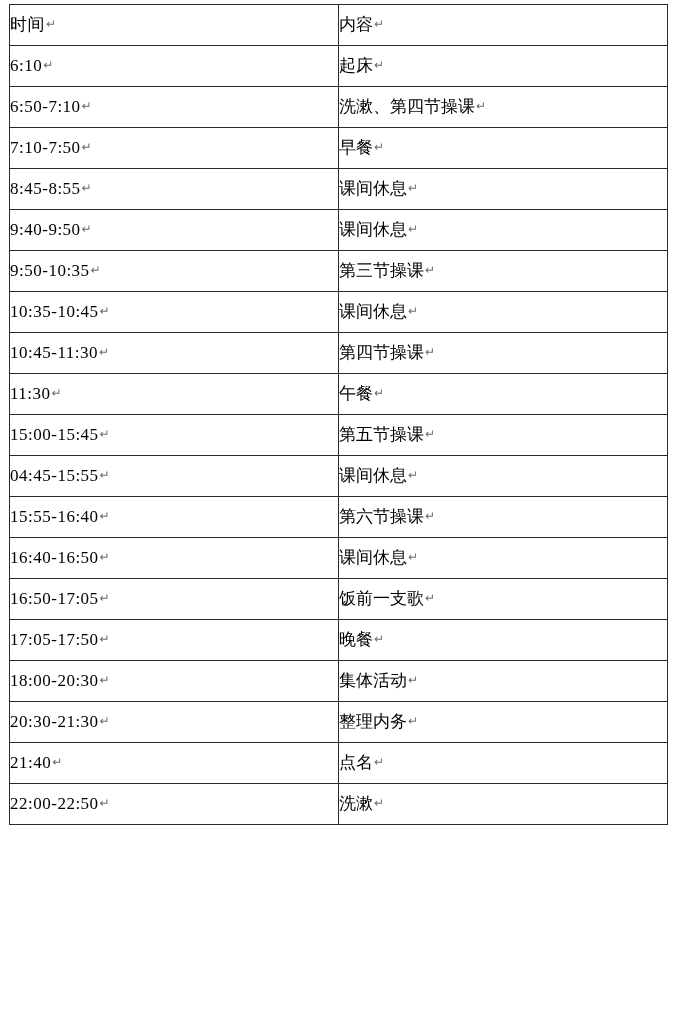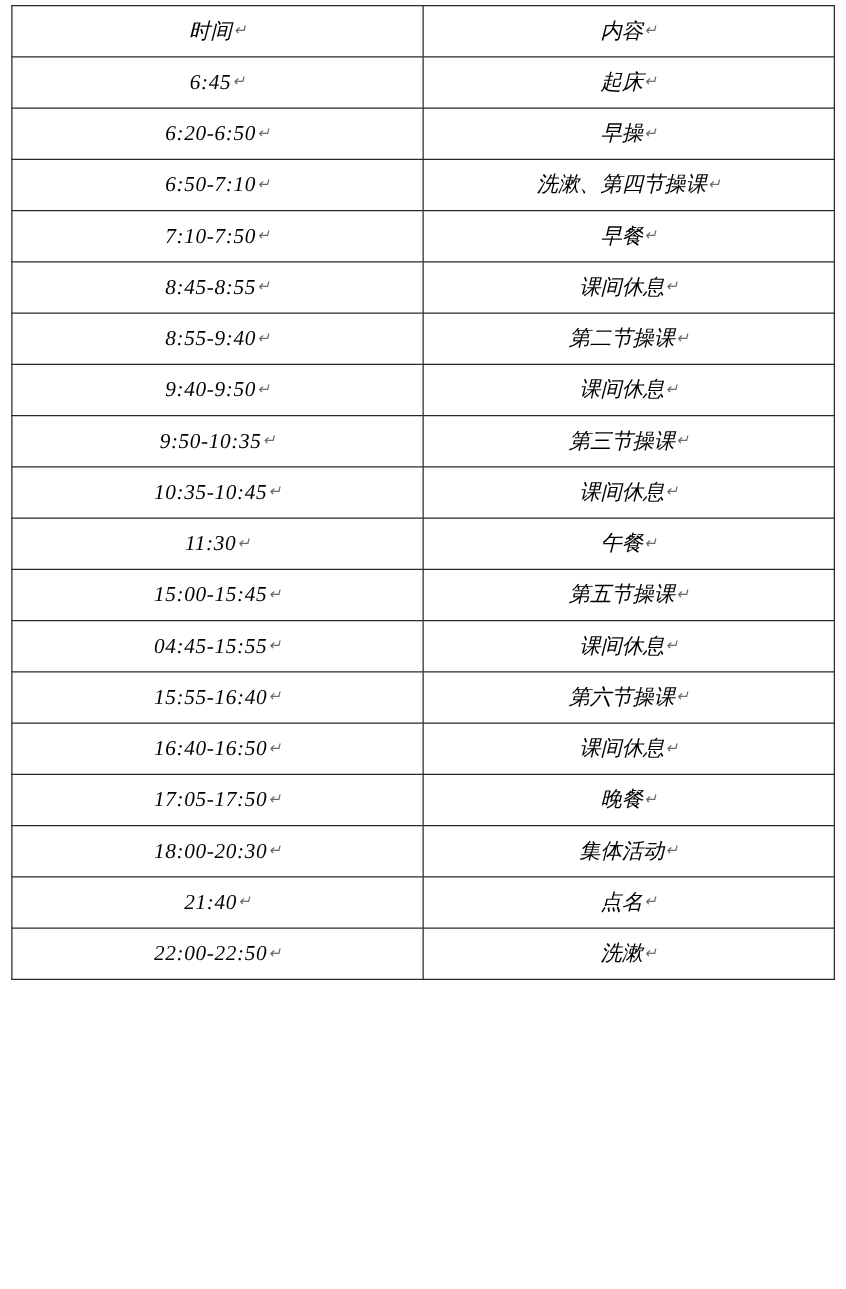--- a/index.html
+++ b/index.html
@@ -18,27 +18,26 @@
     margin: 4px auto 0 auto;
     border-collapse: collapse;
     table-layout: fixed;
   }
   .schedule-table col.col-time { width: 50%; }
   .schedule-table col.col-content { width: 50%; }
   .schedule-table th,
   .schedule-table td {
     border: 1px solid #2a2a2a;
     height: 40px;
-    text-align: center;
+    text-align: left;
     vertical-align: middle;
     font-weight: normal;
     font-size: 17px;
     padding: 0;
     line-height: 1.2;
-    font-style: italic;
   }
   .cell-inner {
     display: inline-block;
     white-space: nowrap;
   }
   .pilcrow {
     font-family: "Liberation Sans", sans-serif;
     font-size: 12px;
     color: #6b6b6b;
     vertical-align: 2px;
@@ -62,54 +61,50 @@
       <th>
         <span class="cell-inner"><span class="time-text">时间</span><span class="pilcrow">↵</span></span>
       </th>
       <th>
         <span class="cell-inner"><span>内容</span><span class="pilcrow">↵</span></span>
       </th>
     </tr>
   </thead>
   <tbody id="schedule-body">
       <tr>
-        <td><span class="cell-inner"><span class="time-text">6:45</span><span class="pilcrow">↵</span></span></td>
+        <td><span class="cell-inner"><span class="time-text">6:10</span><span class="pilcrow">↵</span></span></td>
         <td><span class="cell-inner"><span>起床</span><span class="pilcrow">↵</span></span></td>
-      </tr>
-      <tr>
-        <td><span class="cell-inner"><span class="time-text">6:20-6:50</span><span class="pilcrow">↵</span></span></td>
-        <td><span class="cell-inner"><span>早操</span><span class="pilcrow">↵</span></span></td>
       </tr>
       <tr>
         <td><span class="cell-inner"><span class="time-text">6:50-7:10</span><span class="pilcrow">↵</span></span></td>
         <td><span class="cell-inner"><span>洗漱、第四节操课</span><span class="pilcrow">↵</span></span></td>
       </tr>
       <tr>
         <td><span class="cell-inner"><span class="time-text">7:10-7:50</span><span class="pilcrow">↵</span></span></td>
         <td><span class="cell-inner"><span>早餐</span><span class="pilcrow">↵</span></span></td>
       </tr>
       <tr>
         <td><span class="cell-inner"><span class="time-text">8:45-8:55</span><span class="pilcrow">↵</span></span></td>
         <td><span class="cell-inner"><span>课间休息</span><span class="pilcrow">↵</span></span></td>
       </tr>
       <tr>
-        <td><span class="cell-inner"><span class="time-text">8:55-9:40</span><span class="pilcrow">↵</span></span></td>
-        <td><span class="cell-inner"><span>第二节操课</span><span class="pilcrow">↵</span></span></td>
-      </tr>
-      <tr>
         <td><span class="cell-inner"><span class="time-text">9:40-9:50</span><span class="pilcrow">↵</span></span></td>
         <td><span class="cell-inner"><span>课间休息</span><span class="pilcrow">↵</span></span></td>
       </tr>
       <tr>
         <td><span class="cell-inner"><span class="time-text">9:50-10:35</span><span class="pilcrow">↵</span></span></td>
         <td><span class="cell-inner"><span>第三节操课</span><span class="pilcrow">↵</span></span></td>
       </tr>
       <tr>
         <td><span class="cell-inner"><span class="time-text">10:35-10:45</span><span class="pilcrow">↵</span></span></td>
         <td><span class="cell-inner"><span>课间休息</span><span class="pilcrow">↵</span></span></td>
+      </tr>
+      <tr>
+        <td><span class="cell-inner"><span class="time-text">10:45-11:30</span><span class="pilcrow">↵</span></span></td>
+        <td><span class="cell-inner"><span>第四节操课</span><span class="pilcrow">↵</span></span></td>
       </tr>
       <tr>
         <td><span class="cell-inner"><span class="time-text">11:30</span><span class="pilcrow">↵</span></span></td>
         <td><span class="cell-inner"><span>午餐</span><span class="pilcrow">↵</span></span></td>
       </tr>
       <tr>
         <td><span class="cell-inner"><span class="time-text">15:00-15:45</span><span class="pilcrow">↵</span></span></td>
         <td><span class="cell-inner"><span>第五节操课</span><span class="pilcrow">↵</span></span></td>
       </tr>
       <tr>
@@ -118,26 +113,34 @@
       </tr>
       <tr>
         <td><span class="cell-inner"><span class="time-text">15:55-16:40</span><span class="pilcrow">↵</span></span></td>
         <td><span class="cell-inner"><span>第六节操课</span><span class="pilcrow">↵</span></span></td>
       </tr>
       <tr>
         <td><span class="cell-inner"><span class="time-text">16:40-16:50</span><span class="pilcrow">↵</span></span></td>
         <td><span class="cell-inner"><span>课间休息</span><span class="pilcrow">↵</span></span></td>
       </tr>
       <tr>
+        <td><span class="cell-inner"><span class="time-text">16:50-17:05</span><span class="pilcrow">↵</span></span></td>
+        <td><span class="cell-inner"><span>饭前一支歌</span><span class="pilcrow">↵</span></span></td>
+      </tr>
+      <tr>
         <td><span class="cell-inner"><span class="time-text">17:05-17:50</span><span class="pilcrow">↵</span></span></td>
         <td><span class="cell-inner"><span>晚餐</span><span class="pilcrow">↵</span></span></td>
       </tr>
       <tr>
         <td><span class="cell-inner"><span class="time-text">18:00-20:30</span><span class="pilcrow">↵</span></span></td>
         <td><span class="cell-inner"><span>集体活动</span><span class="pilcrow">↵</span></span></td>
+      </tr>
+      <tr>
+        <td><span class="cell-inner"><span class="time-text">20:30-21:30</span><span class="pilcrow">↵</span></span></td>
+        <td><span class="cell-inner"><span>整理内务</span><span class="pilcrow">↵</span></span></td>
       </tr>
       <tr>
         <td><span class="cell-inner"><span class="time-text">21:40</span><span class="pilcrow">↵</span></span></td>
         <td><span class="cell-inner"><span>点名</span><span class="pilcrow">↵</span></span></td>
       </tr>
       <tr>
         <td><span class="cell-inner"><span class="time-text">22:00-22:50</span><span class="pilcrow">↵</span></span></td>
         <td><span class="cell-inner"><span>洗漱</span><span class="pilcrow">↵</span></span></td>
       </tr>
     </tbody>

